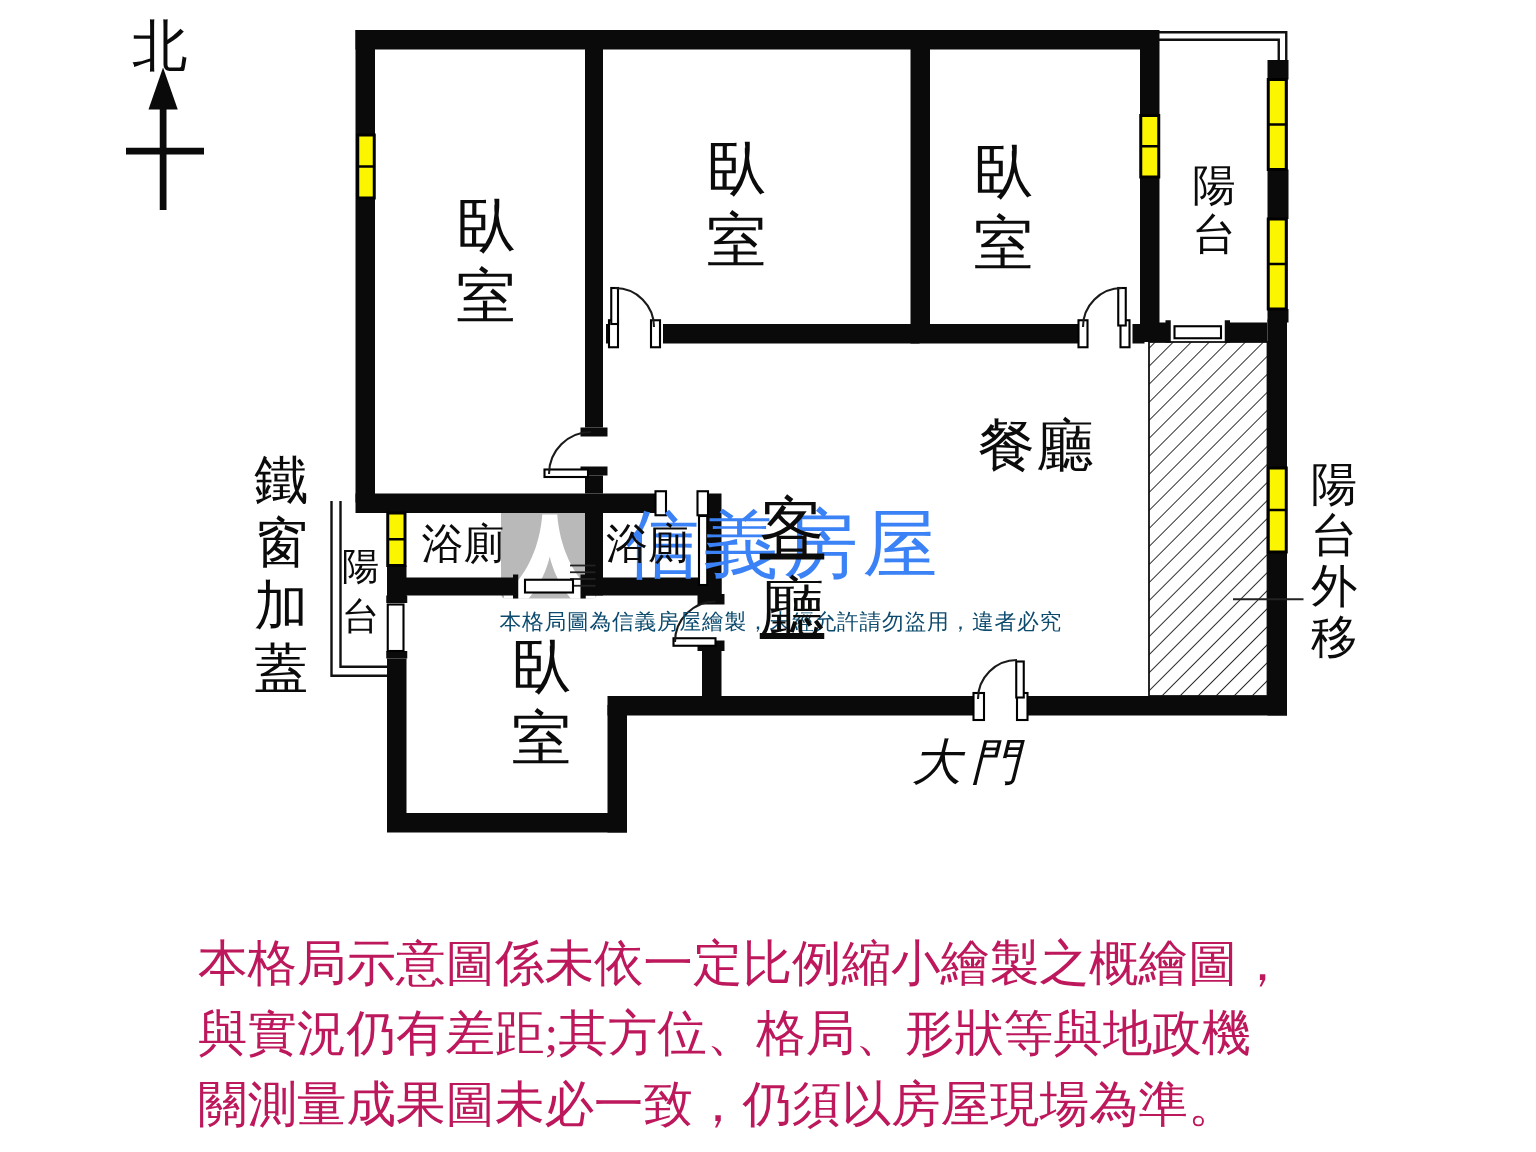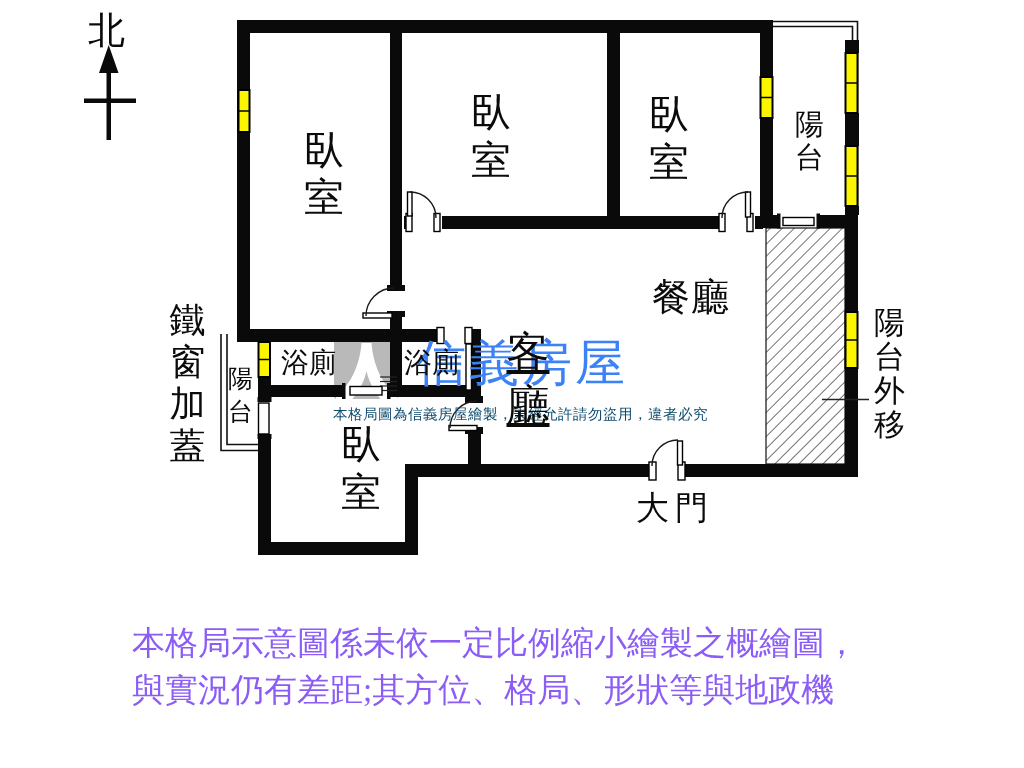--- a/index.html
+++ b/index.html
@@ -17,27 +17,27 @@
   #lbl-bed4{left:338px;top:420px;width:46px;font-size:40px;line-height:1.22;}
   #lbl-living{left:503px;top:326px;width:50px;font-size:43px;line-height:1.24;text-decoration:underline;}
   #lbl-dining{left:652px;top:272px;font-size:38px;letter-spacing:1px;}
   #lbl-kitchen{left:781px;top:266px;width:42px;font-size:37px;line-height:1.12;}
   #lbl-bath1{left:281px;top:344px;font-size:28px;}
   #lbl-bath2{left:404px;top:344px;font-size:28px;}
   #lbl-balc-tr{left:793px;top:108px;width:33px;font-size:29px;line-height:1.15;}
   #lbl-balc-l{left:226px;top:362px;width:29px;font-size:25px;line-height:1.32;}
   #lbl-iron{left:166px;top:299px;width:43px;font-size:36px;line-height:1.17;}
   #lbl-balc-out{left:871px;top:306px;width:37px;font-size:31px;line-height:1.1;}
-  #lbl-door{left:636px;top:486px;font-size:33px;letter-spacing:6px;}
+  #lbl-door{left:608px;top:486px;font-size:33px;letter-spacing:6px;font-style:italic;}
   
   #wm-brand{left:416px;top:330px;font-size:50px;letter-spacing:3px;color:#3b82f6;z-index:10;}
   #wm-notice{left:333px;top:405px;font-size:14.5px;letter-spacing:.5px;color:#0c4a6e;z-index:10;}
   
   #disclaimer{position:absolute;left:132px;top:620px;width:820px;font-size:33px;
-              line-height:1.42;color:#8b5cf6;z-index:30;}
+              line-height:1.42;color:#be185d;z-index:30;}
 </style>
 </head>
 <body>
 
 <div id="stage">
 
   <svg id="plan-svg" width="1024" height="768" viewBox="0 0 1024 768">
     <defs>
       <pattern id="hatch" patternUnits="userSpaceOnUse" width="8.5" height="8.5" patternTransform="rotate(45)">
         <line x1="0" y1="0" x2="0" y2="8.5" stroke="#2a2a2a" stroke-width="1.3"></line>
@@ -172,15 +172,16 @@
   <div class="lbl" id="lbl-bath2">浴廁</div>
   <div class="vlbl" id="lbl-balc-tr">陽台</div>
   <div class="vlbl" id="lbl-balc-l">陽台</div>
   <div class="vlbl" id="lbl-iron">鐵窗加蓋</div>
   <div class="vlbl" id="lbl-balc-out">陽台外移</div>
   <div class="lbl" id="lbl-door">大門</div>
 
   <div id="disclaimer">
     <div>本格局示意圖係未依一定比例縮小繪製之概繪圖，</div>
     <div>與實況仍有差距;其方位、格局、形狀等與地政機</div>
+    <div>關測量成果圖未必一致，仍須以房屋現場為準。</div>
   </div>
 
 </div>
 
 </body></html>

